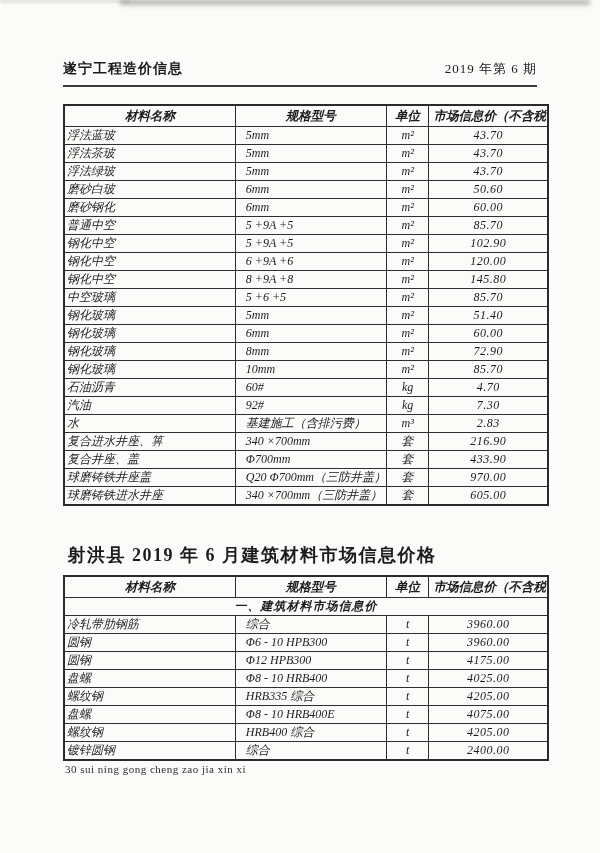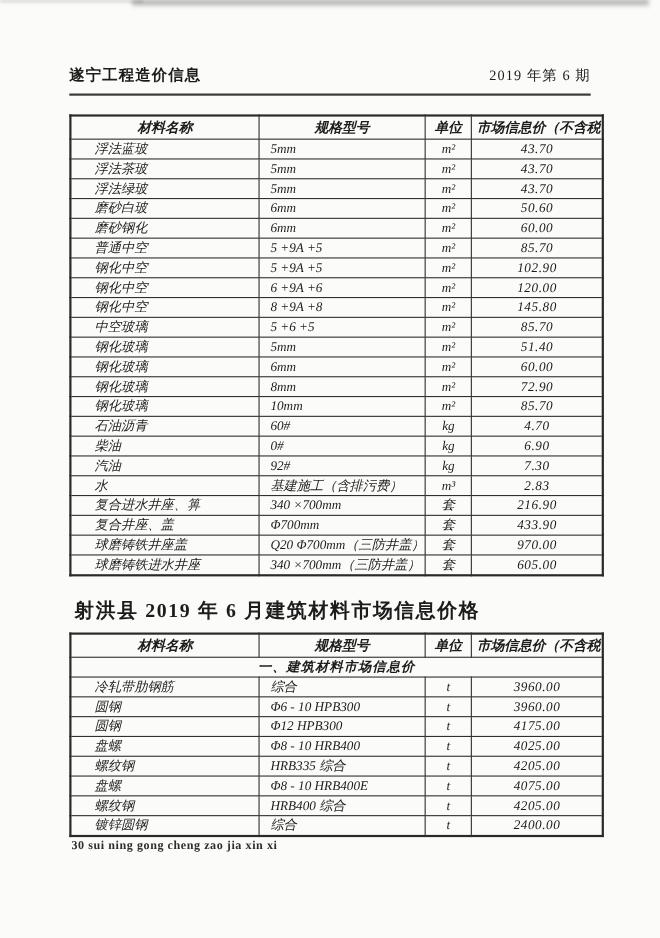--- a/index.html
+++ b/index.html
@@ -43,42 +43,42 @@
   #table2 { top:575px; }
   .price-table th, .price-table td {
     border:1px solid #2f2f2f;
     padding:0 4px;
     overflow:hidden; white-space:nowrap;
   }
   .price-table th {
     height:20px; font-weight:bold; text-align:center; font-size:12.5px;
   }
   .price-table td { height:17px; }
-  .price-table td:nth-child(1) { text-align:left; padding-left:21px; }
+  .price-table td:nth-child(1) { text-align:left; padding-left:2px; }
   .price-table td:nth-child(2) { text-align:left; padding-left:10px; }
   .price-table td:nth-child(3) { text-align:center; }
   .price-table td:nth-child(4) { text-align:center; letter-spacing:.5px; }
   .col-name { width:35.4%; }
   .col-spec { width:31.2%; }
   .col-unit { width:8.8%; }
   .col-price { width:24.6%; }
 
   .group-row td {
     text-align:center !important; font-weight:bold; padding-left:4px !important;
     letter-spacing:1px;
   }
 
   .section-title {
     position:absolute; left:0; top:543px; width:504px;
     text-align:center; font-size:18px; font-weight:bold; letter-spacing:1.5px;
   }
 
   .page-footer {
     position:absolute; left:65px; top:763px;
-    font-size:11px; color:#2e2e2e; letter-spacing:.5px;font-weight:bold;
+    font-size:11px; color:#2e2e2e; letter-spacing:.5px;
   }
 </style>
 </head>
 <body>
 
 <div class="scan-smudge"></div>
 <div class="scan-smudge2"></div>
 
 <div class="page-header">
   <span class="journal-title">遂宁工程造价信息</span>
@@ -183,26 +183,20 @@
         <td>钢化玻璃</td>
         <td>10mm</td>
         <td>m²</td>
         <td>85.70</td>
       </tr>
       <tr>
         <td>石油沥青</td>
         <td>60#</td>
         <td>kg</td>
         <td>4.70</td>
-      </tr>
-      <tr>
-        <td>柴油</td>
-        <td>0#</td>
-        <td>kg</td>
-        <td>6.90</td>
       </tr>
       <tr>
         <td>汽油</td>
         <td>92#</td>
         <td>kg</td>
         <td>7.30</td>
       </tr>
       <tr>
         <td>水</td>
         <td>基建施工（含排污费）</td>

